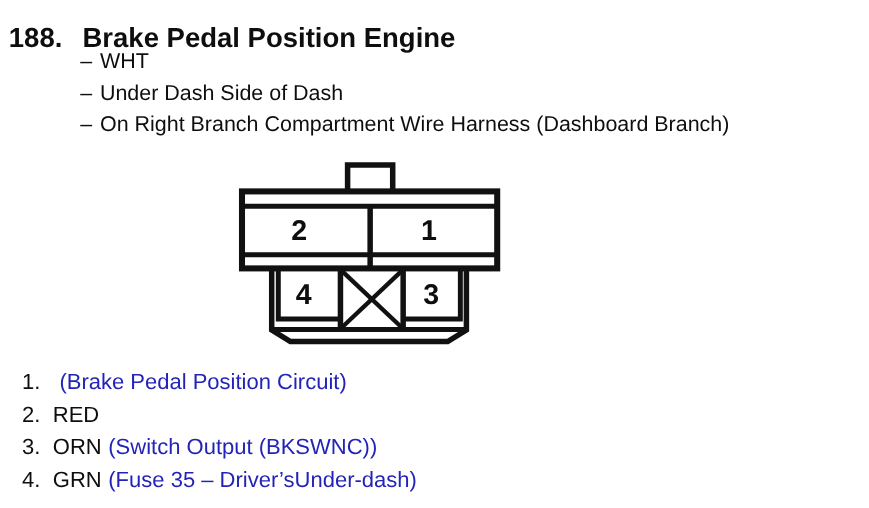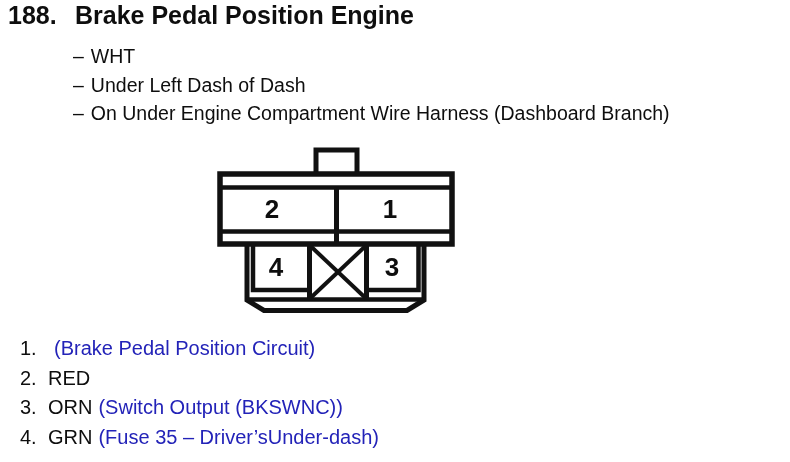--- a/index.html
+++ b/index.html
@@ -5,21 +5,21 @@
   html, body { margin: 0; padding: 0; }
   body {
     width: 790px; height: 462px;
     background: #ffffff;
     color: var(--ink, #0e0e0e);
     font-family: "Liberation Sans", sans-serif;
     position: relative;
     overflow: hidden;
   }
   .title-row {
-    position: absolute; top: 1px; left: 8px;
+    position: absolute; top: 21px; left: 8px;
     display: flex;
     font-weight: 700; font-size: 25px;
     white-space: nowrap;
   }
   .title-num { width: 67px; }
   .details {
     position: absolute; top: 42px; left: 73px;
     font-size: 19.5px; line-height: 28.5px;
     white-space: nowrap;
   }
@@ -52,25 +52,25 @@
   <span class="title-text">Brake Pedal Position Engine</span>
 </div>
 
 <div class="details">
   <div class="detail-row">
     <span>–</span>
     <span>WHT</span>
   </div>
   <div class="detail-row">
     <span>–</span>
-    <span>Under Left Dash of Dash</span>
+    <span>Under Dash Side of Dash</span>
   </div>
   <div class="detail-row">
     <span>–</span>
-    <span>On Under Engine Compartment Wire Harness (Dashboard Branch)</span>
+    <span>On Right Branch Compartment Wire Harness (Dashboard Branch)</span>
   </div>
 </div>
 
 <svg class="diagram" viewBox="0 0 790 462" aria-hidden="true">
   <g stroke="#111111" fill="none">
 
     <rect x="316" y="150" width="41" height="25" stroke-width="5" fill="#ffffff"></rect>
 
     <rect x="220" y="174" width="232" height="70" stroke-width="5.5" fill="#ffffff"></rect>
     <line x1="220" y1="187.5" x2="452" y2="187.5" stroke-width="4.5"></line>

